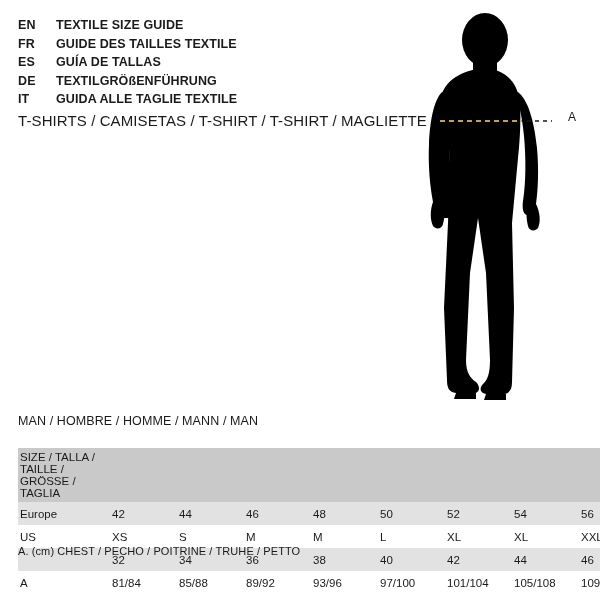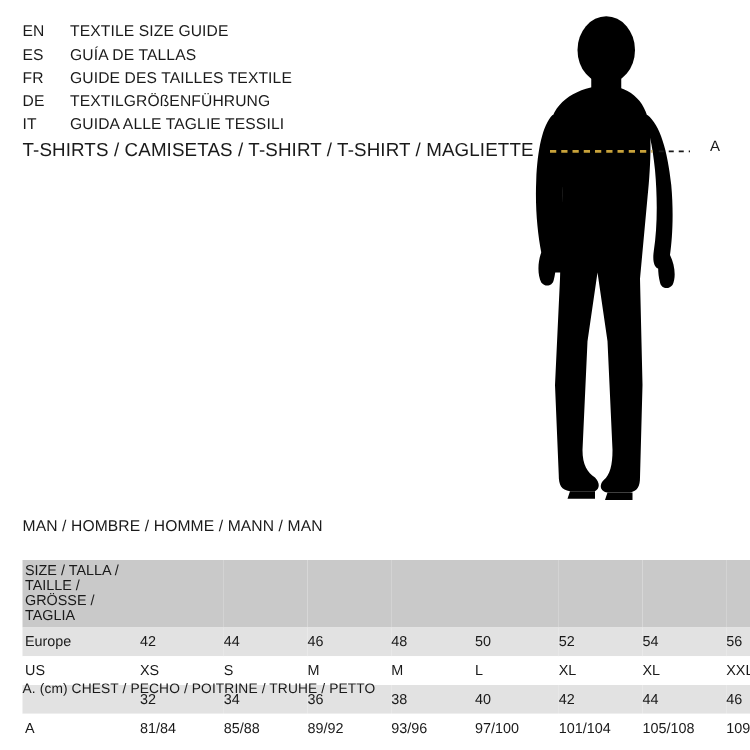--- a/index.html
+++ b/index.html
@@ -27,20 +27,21 @@
     left: 18px;
     top: 16px;
     width: 380px;
   }
   .lang-row {
     display: flex;
     align-items: flex-end;
     font-size: 12.5px;
     line-height: 18.5px;
     letter-spacing: 0.1px;
+    font-weight: bold;
   }
   .lang-code {
     width: 38px;
     flex: 0 0 38px;
     font-size: 12.5px;
   }
   .lang-text {
     flex: 1 1 auto;
   }
 
@@ -131,34 +132,34 @@
 <body>
 
 <div class="page">
 
   <div class="lang-block">
     <div class="lang-row">
       <span class="lang-code">EN</span>
       <span class="lang-text">TEXTILE SIZE GUIDE</span>
     </div>
     <div class="lang-row">
+      <span class="lang-code">FR</span>
+      <span class="lang-text">GUIDE DES TAILLES TEXTILE</span>
+    </div>
+    <div class="lang-row">
       <span class="lang-code">ES</span>
       <span class="lang-text">GUÍA DE TALLAS</span>
     </div>
     <div class="lang-row">
-      <span class="lang-code">FR</span>
-      <span class="lang-text">GUIDE DES TAILLES TEXTILE</span>
-    </div>
-    <div class="lang-row">
       <span class="lang-code">DE</span>
       <span class="lang-text">TEXTILGRÖßENFÜHRUNG</span>
     </div>
     <div class="lang-row">
       <span class="lang-code">IT</span>
-      <span class="lang-text">GUIDA ALLE TAGLIE TESSILI</span>
+      <span class="lang-text">GUIDA ALLE TAGLIE TEXTILE</span>
     </div>
   </div>
 
   <div class="garment-heads">
     <div class="garment-line">T-SHIRTS / CAMISETAS / T-SHIRT / T-SHIRT / MAGLIETTE</div>
   </div>
 
   <div class="figure-wrap">
     <svg class="figure-svg" width="200" height="400" viewBox="0 0 200 400">
 

